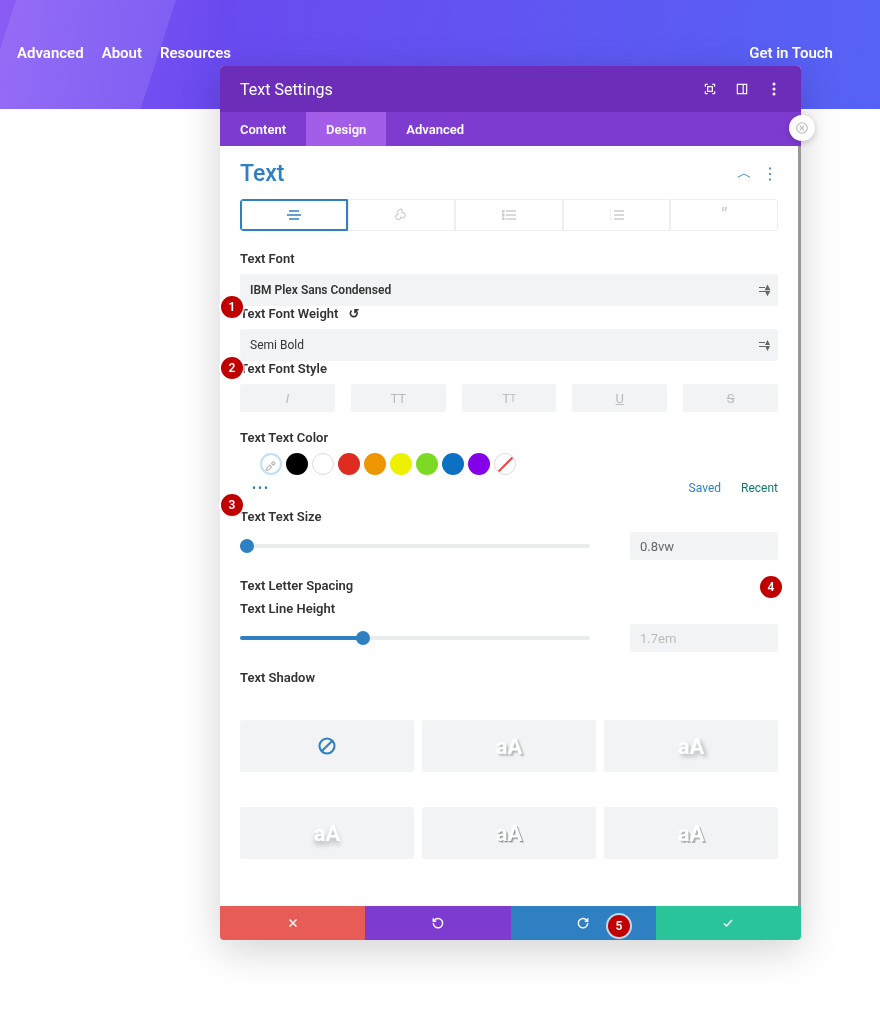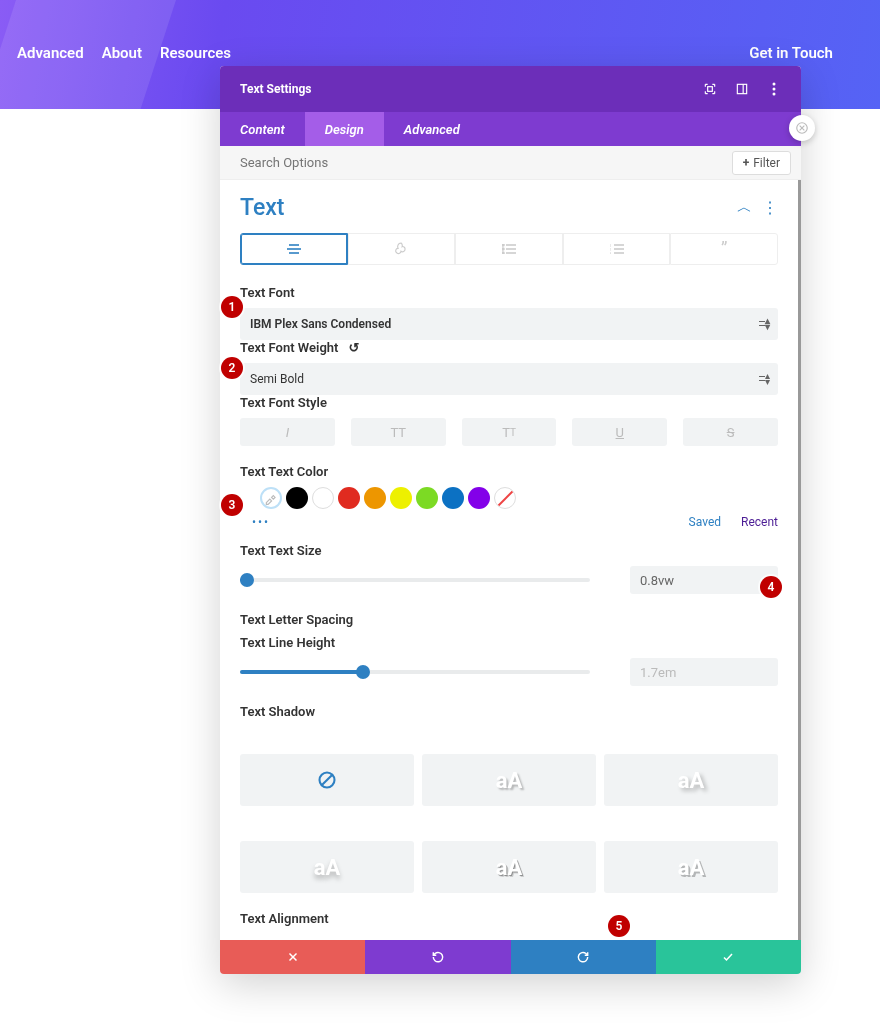--- a/index.html
+++ b/index.html
@@ -4,25 +4,25 @@
 <style>
   * { box-sizing: border-box; margin: 0; padding: 0; font-family: -apple-system, BlinkMacSystemFont, "Segoe UI", Roboto, sans-serif; }
   body { background: #fff; width: 880px; height: 1033px; overflow: hidden; position: relative; }
   .top-bg { position: absolute; top:0; left:0; right:0; height:109px; background: linear-gradient(100deg,#8a5cf5 0%, #6a4af0 25%, #5563f5 100%); }
   .top-bg::before { content:""; position:absolute; top:-20px; left:-10px; width:160px; height:200px; background: rgba(255,255,255,0.10); transform: skewX(-18deg); }
   .top-nav { position:absolute; top:44px; left:17px; display:flex; gap:18px; color:#fff; font-weight:600; font-size:15px; }
   .top-nav span { cursor:pointer; }
   .get-in-touch { position:absolute; top:44px; right:47px; color:#fff; font-weight:600; font-size:15px; cursor:pointer; }
   .panel { position:absolute; top:66px; left:220px; width:581px; background:#fff; border-radius:4px; box-shadow:0 10px 40px rgba(0,0,0,0.18); overflow:hidden; }
   .panel-head { background:#6c2eb9; color:#fff; height:46px; display:flex; align-items:center; padding:0 20px; justify-content:space-between; }
-  .panel-title { font-weight:700; font-size:12px; }
+  .panel-title { font-weight:400; font-size:16px; }
   .head-icons { display:flex; align-items:center; gap:18px; }
   .head-icon { width:14px; height:14px; display:flex; align-items:center; justify-content:center; cursor:pointer; }
   .tabs { background:#7e3bd0; display:flex; height:34px; align-items:stretch; }
-  .tab { padding:4px 20px; color:#fff; font-size:13px; font-weight:600; display:flex; align-items:center; cursor:pointer;font-style:italic; }
+  .tab { padding:4px 20px; color:#fff; font-size:13px; font-weight:600; display:flex; align-items:center; cursor:pointer; }
   .tab.active { background:#a45de8; }
   .search-row { background:#f6f6f6; border-bottom:1px solid #eee; height:34px; display:flex; align-items:center; padding:0 10px 0 20px; }
   .search-input { border:none; background:transparent; flex:1; font-size:13px; color:#999; outline:none; }
   .filter-btn { background:#fff; border:1px solid #ddd; border-radius:3px; padding:4px 10px; font-size:12px; color:#555; cursor:pointer; display:flex; align-items:center; gap:4px; }
   .body { padding:14px 20px 10px 20px; height: 760px; overflow-y:auto; border-right:3px solid rgba(0,0,0,0.4); }
   .section-head { display:flex; align-items:center; justify-content:space-between; margin-bottom:12px;}
   .section-title { color:#2e80c2; font-size:23px; font-weight:500; }
   .section-icons { display:flex; gap:10px; align-items:center; }
   .chev-up { color:#2e80c2; font-size:15px; cursor:pointer; }
   .dots-v { color:#2e80c2; cursor:pointer; font-size:16px;}
@@ -45,21 +45,21 @@
   .style-btn { flex:1; height:28px; background:#f1f3f4; border-radius:3px; display:flex; align-items:center; justify-content:center; font-size:13px; color:#bbb; cursor:pointer;}
   .swatches { display:flex; gap:4px; align-items:center; margin-bottom:6px;}
   .swatch { width:22px; height:22px; border-radius:50%; cursor:pointer; position:relative;}
   .swatch.picker { margin-left: 20px; border:2px solid #bde0f7; background:#fff; display:flex; align-items:center; justify-content:center;}
   .swatch.white-outline { border:1px solid #ddd; background:#fff;}
   .swatch.nocolor { background:#fff; border:1px solid #ddd; overflow:hidden;}
   .swatch.nocolor::after { content:""; position:absolute; left:-3px; right:-3px; top:50%; height:2px; background:#e44; transform:rotate(-45deg);}
   .color-sub { display:flex; align-items:center; gap:20px; font-size:12px; margin:2px 0 14px 12px;}
   .dots-more { color:#2e80c2; letter-spacing:2px; cursor:pointer;}
   .saved { color:#2e80c2; margin-left:auto; cursor:pointer;}
-  .recent { color:#4c1d95; cursor:pointer;}
+  .recent { color:#0f766e; cursor:pointer;}
   .slider-row { display:flex; align-items:center; gap:40px; margin-bottom:18px;}
   .slider { flex:1; position:relative; height:28px; display:flex; align-items:center;}
   .track { position:absolute; left:0; right:0; height:4px; background:#e9ebec; border-radius:2px;}
   .thumb { position:absolute; width:14px; height:14px; background:#2e80c2; border-radius:50%; top:50%; transform:translate(-50%,-50%); cursor:pointer;}
   .track .fill { position:absolute; left:0; height:4px; background:#2e80c2; border-radius:2px;}
   .value-box { width:148px; height:28px; background:#f1f3f4; border-radius:3px; display:flex; align-items:center; padding:12px 10px; font-size:13px; color:#666; }
   .shadow-grid { display:grid; grid-template-columns:1fr 1fr 1fr; gap:8px; margin-bottom:18px;}
   .shadow-cell { height:52px; background:#f1f3f4; border-radius:3px; display:flex; align-items:center; justify-content:center; cursor:pointer; font-weight:700; font-size:22px; color:#fff;margin-top:27px;}
   .shadow-cell .aa { text-shadow: 2px 2px 3px rgba(0,0,0,0.3);} 
   .shadow-cell.none { color:#2e80c2; font-size:20px;}
@@ -111,27 +111,20 @@
             <circle cx="2" cy="12" r="1.5"></circle>
           </svg>
         </div>
     </div>
   </div>
   <div class="tabs">
     <div class="tab">Content</div>
     <div class="tab active">Design</div>
     <div class="tab">Advanced</div>
   </div>
-  <div class="search-row">
-    <input class="search-input" placeholder="Search Options" style="">
-    <div class="filter-btn">
-        <span style="font-weight:700;">+</span>
-        <span>Filter</span>
-      </div>
-  </div>
 
   <div class="body">
     <div class="section-head">
       <div class="section-title">Text</div>
       <div class="section-icons">
         <span class="chev-up">︿</span>
         <span class="dots-v">⋮</span>
       </div>
     </div>
 
@@ -268,21 +261,20 @@
           <span class="aa" style="text-shadow:0 4px 5px rgba(0,0,0,.25)">aA</span>
         </div>
       <div class="shadow-cell">
           <span class="aa" style="text-shadow:1px 1px 0 rgba(0,0,0,.3),2px 2px 0 rgba(0,0,0,.15)">aA</span>
         </div>
       <div class="shadow-cell">
           <span class="aa" style="text-shadow:2px 2px 0 rgba(0,0,0,.25)">aA</span>
         </div>
     </div>
 
-    <div class="field-label">Text Alignment</div>
 
   </div>
 
   <div class="footer">
     <div class="fbtn f-red">
         <svg width="12" height="12" viewBox="0 0 24 24" stroke="#fff" stroke-width="3">
           <line x1="5" y1="5" x2="19" y2="19"></line>
           <line x1="19" y1="5" x2="5" y2="19"></line>
         </svg>
       </div>

